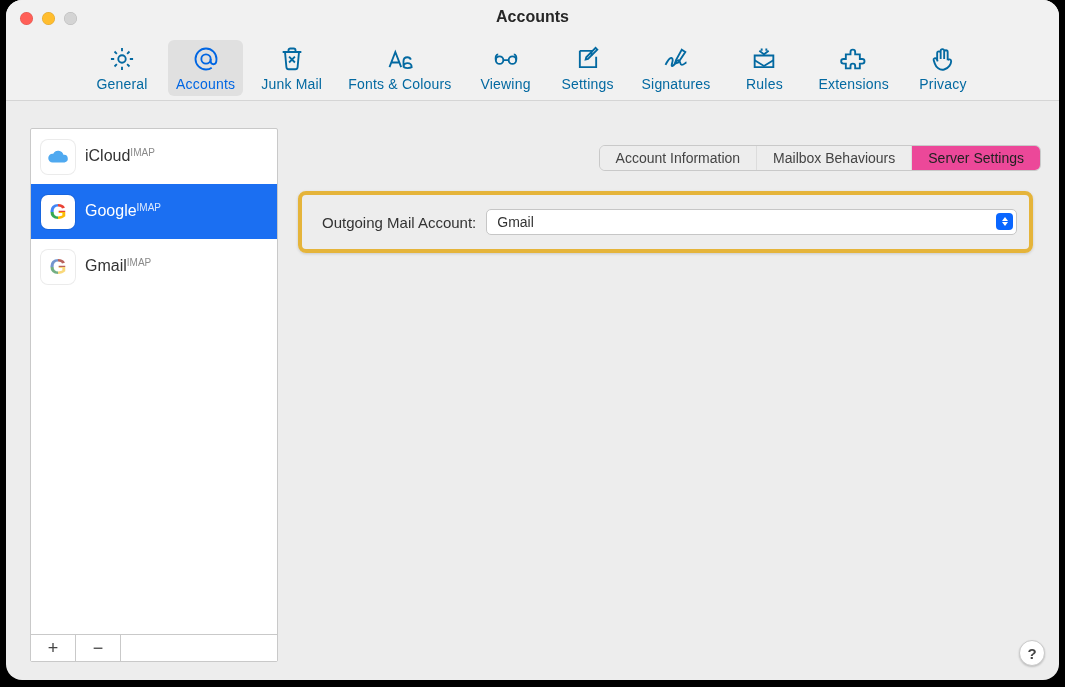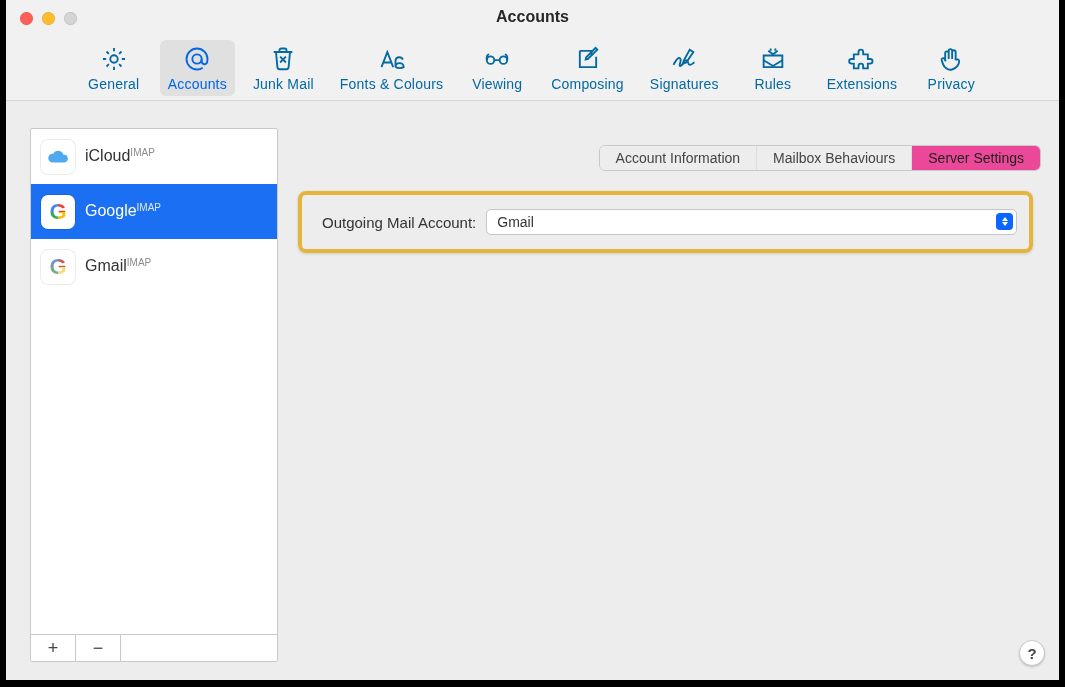--- a/index.html
+++ b/index.html
@@ -8,21 +8,21 @@
     font-family: -apple-system, "Helvetica Neue", Helvetica, Arial, sans-serif;
     font-size: 14px; color: #333;
     background: #000;
     -webkit-font-smoothing: antialiased;
   }
   .window {
     position: absolute;
     left: 6px; top: 0;
     width: 1053px; height: 680px;
     background: #ededed;
-    border-radius: 0;
+    border-radius: 16px;
     box-shadow: 0 0 0 1px rgba(0,0,0,0.15);
     overflow: hidden;
   }
   
   .titlebar {
     height: 100px;
     border-bottom: 1px solid #d5d5d5;
     background: #f1f1f1;
     position: relative;
   }
@@ -263,21 +263,21 @@
         <span class="label">Viewing</span>
       </div>
 
       <div class="tool">
         <span class="icon">
           <svg viewBox="0 0 24 24" width="28" height="28">
               <path d="M5 5h10v4M5 5v14h14v-9"></path>
               <path d="M20 4l-8 8-2 .5.5-2 8-8 1.5 1.5z"></path>
             </svg>
         </span>
-        <span class="label">Composing</span>
+        <span class="label">Settings</span>
       </div>
 
       <div class="tool">
         <span class="icon">
           <svg viewBox="0 0 24 24" width="30" height="28">
               <path d="M3 17c3-6 5-7 6-5s-2 6 0 6 3-5 5-5 1 4 3 4 3-2 4-2"></path>
               <path d="M17 4l3 2-6 9-3 1 1-3z"></path>
             </svg>
         </span>
         <span class="label">Signatures</span>

